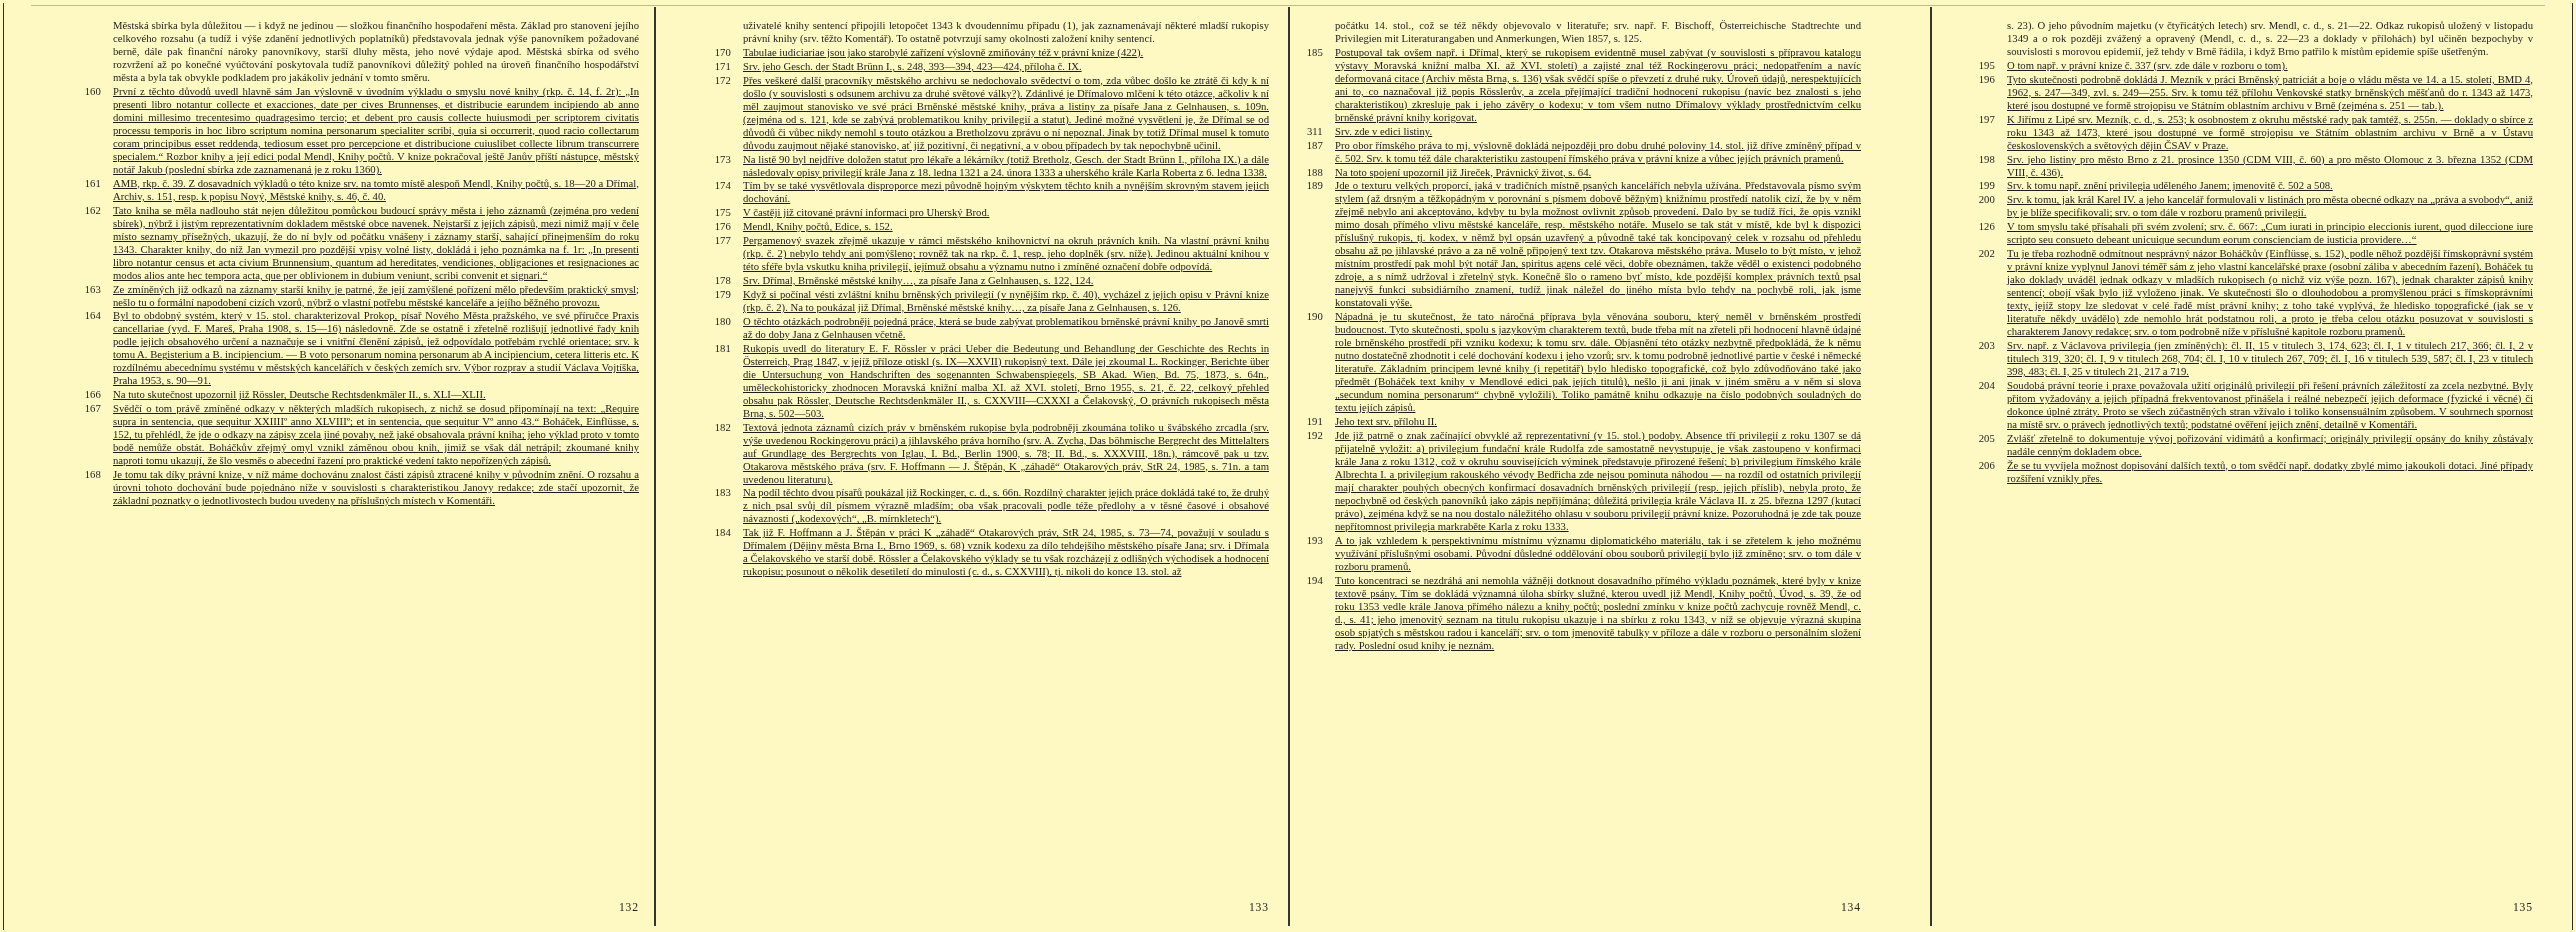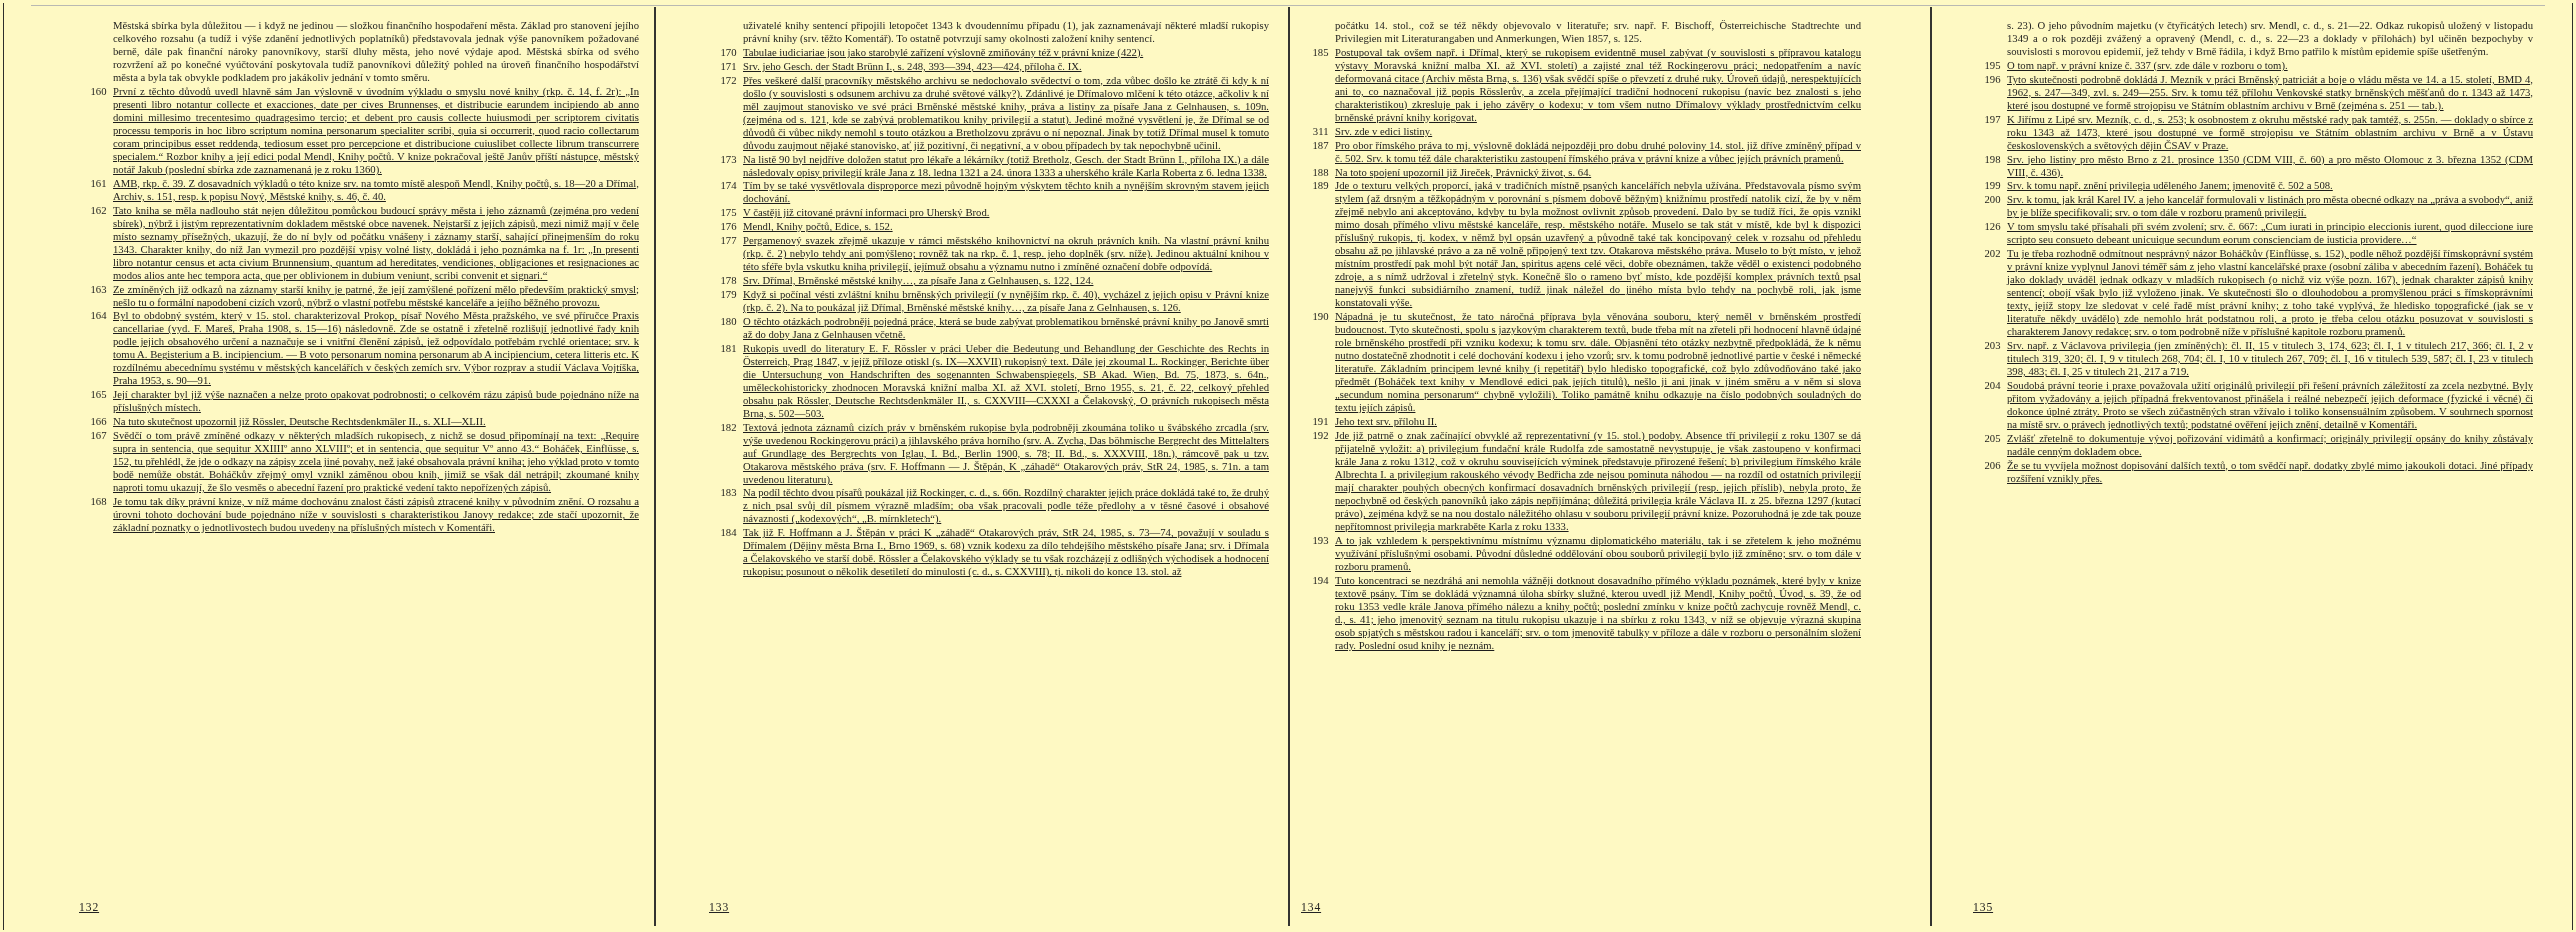--- a/index.html
+++ b/index.html
@@ -26,25 +26,25 @@
   .page.p3{left:1301px;}
   .page.p4{left:1973px;}
 
   .page-body{
     font-size:10.7px;line-height:13px;
     text-align:justify;
     height:850px;overflow:hidden;
   }
   .lead{margin:0 0 0.9px 34px;}
   .note{position:relative;padding-left:34px;margin:0 0 0.9px 0;}
-  .note-num{position:absolute;left:0;top:0;width:27.5px;text-align:right;}
+  .note-num{position:absolute;left:0;top:0;width:27.5px;text-align:center;}
   .note-text{display:inline;text-decoration:underline;}
   .page-number{
     position:absolute;left:0;right:0;bottom:6.9px;
-    text-align:left;font-size:11.6px;letter-spacing:0.9px;color:#222;text-decoration:underline;
+    text-align:right;font-size:11.6px;letter-spacing:0.9px;color:#222;
   }
 </style>
 </head>
 <body>
 
 <div class="scan">
   <div class="hairline-top"></div>
   <div class="edge-line l"></div>
   <div class="edge-line r"></div>
   <div class="sep s1"></div>
@@ -52,21 +52,20 @@
   <div class="sep s3"></div>
 
   <div class="page p1">
     <div class="page-body">
         <p class="lead">Městská sbírka byla důležitou — i když ne jedinou — složkou finančního hospodaření města. Základ pro stanovení jejího celkového rozsahu (a tudíž i výše zdanění jednotlivých poplatníků) představovala jednak výše panovníkem požadované berně, dále pak finanční nároky panovníkovy, starší dluhy města, jeho nové výdaje apod. Městská sbírka od svého rozvržení až po konečné vyúčtování poskytovala tudíž panovníkovi důležitý pohled na úroveň finančního hospodářství města a byla tak obvykle podkladem pro jakákoliv jednání v tomto směru.</p>
         <div class="note"><span class="note-num">160</span><span class="note-text">První z těchto důvodů uvedl hlavně sám Jan výslovně v úvodním výkladu o smyslu nové knihy (rkp. č. 14, f. 2r): „In presenti libro notantur collecte et exacciones, date per cives Brunnenses, et distribucie earundem incipiendo ab anno domini millesimo trecentesimo quadragesimo tercio; et debent pro causis collecte huiusmodi per scriptorem civitatis processu temporis in hoc libro scriptum nomina personarum specialiter scribi, quia si occurrerit, quod racio collectarum coram principibus esset reddenda, tediosum esset pro percepcione et distribucione cuiuslibet collecte librum transcurrere specialem.“ Rozbor knihy a její edici podal Mendl, Knihy počtů. V knize pokračoval ještě Janův příští nástupce, městský notář Jakub (poslední sbírka zde zaznamenaná je z roku 1360).</span></div>
         <div class="note"><span class="note-num">161</span><span class="note-text">AMB, rkp. č. 39. Z dosavadních výkladů o této knize srv. na tomto místě alespoň Mendl, Knihy počtů, s. 18—20 a Dřímal, Archiv, s. 151, resp. k popisu Nový, Městské knihy, s. 46, č. 40.</span></div>
         <div class="note"><span class="note-num">162</span><span class="note-text">Tato kniha se měla nadlouho stát nejen důležitou pomůckou budoucí správy města i jeho záznamů (zejména pro vedení sbírek), nýbrž i jistým reprezentativním dokladem městské obce navenek. Nejstarší z jejích zápisů, mezi nimiž mají v čele místo seznamy přísežných, ukazují, že do ní byly od počátku vnášeny i záznamy starší, sahající přinejmenším do roku 1343. Charakter knihy, do níž Jan vymezil pro pozdější vpisy volné listy, dokládá i jeho poznámka na f. 1r: „In presenti libro notantur census et acta civium Brunnensium, quantum ad hereditates, vendiciones, obligaciones et resignaciones ac modos alios ante hec tempora acta, que per oblivionem in dubium veniunt, scribi convenit et signari.“</span></div>
         <div class="note"><span class="note-num">163</span><span class="note-text">Ze zmíněných již odkazů na záznamy starší knihy je patrné, že její zamýšlené pořízení mělo především praktický smysl; nešlo tu o formální napodobení cizích vzorů, nýbrž o vlastní potřebu městské kanceláře a jejího běžného provozu.</span></div>
         <div class="note"><span class="note-num">164</span><span class="note-text">Byl to obdobný systém, který v 15. stol. charakterizoval Prokop, písař Nového Města pražského, ve své příručce Praxis cancellariae (vyd. F. Mareš, Praha 1908, s. 15—16) následovně. Zde se ostatně i zřetelně rozlišují jednotlivé řady knih podle jejich obsahového určení a naznačuje se i vnitřní členění zápisů, jež odpovídalo potřebám rychlé orientace; srv. k tomu A. Begisterium a B. incipiencium. — B voto personarum nomina personarum ab A incipiencium, cetera litteris etc. K rozdílnému abecednímu systému v městských kancelářích v českých zemích srv. Výbor rozprav a studií Václava Vojtíška, Praha 1953, s. 90—91.</span></div>
-        <div class="note"><span class="note-num">165</span><span class="note-text">Její charakter byl již výše naznačen a nelze proto opakovat podrobnosti; o celkovém rázu zápisů bude pojednáno níže na příslušných místech.</span></div>
         <div class="note"><span class="note-num">166</span><span class="note-text">Na tuto skutečnost upozornil již Rössler, Deutsche Rechtsdenkmäler II., s. XLI—XLII.</span></div>
         <div class="note"><span class="note-num">167</span><span class="note-text">Svědčí o tom právě zmíněné odkazy v některých mladších rukopisech, z nichž se dosud připomínají na text: „Require supra in sentencia, que sequitur XXIIIIº anno XLVIIIº; et in sentencia, que sequitur Vº anno 43.“ Boháček, Einflüsse, s. 152, tu přehlédl, že jde o odkazy na zápisy zcela jiné povahy, než jaké obsahovala právní kniha; jeho výklad proto v tomto bodě nemůže obstát. Boháčkův zřejmý omyl vznikl záměnou obou knih, jimiž se však dál netrápil; zkoumané knihy naproti tomu ukazují, že šlo vesměs o abecední řazení pro praktické vedení takto nepořízených zápisů.</span></div>
         <div class="note"><span class="note-num">168</span><span class="note-text">Je tomu tak díky právní knize, v níž máme dochovánu znalost části zápisů ztracené knihy v původním znění. O rozsahu a úrovni tohoto dochování bude pojednáno níže v souvislosti s charakteristikou Janovy redakce; zde stačí upozornit, že základní poznatky o jednotlivostech budou uvedeny na příslušných místech v Komentáři.</span></div>
       </div>
     <div class="page-number">132</div>
   </div>
   <div class="page p2">
     <div class="page-body">
         <p class="lead">uživatelé knihy sentencí připojili letopočet 1343 k dvoudennímu případu (1), jak zaznamenávají některé mladší rukopisy právní knihy (srv. těžto Komentář). To ostatně potvrzují samy okolnosti založení knihy sentencí.</p>
         <div class="note"><span class="note-num">170</span><span class="note-text">Tabulae iudiciariae jsou jako starobylé zařízení výslovně zmiňovány též v právní knize (422).</span></div>

